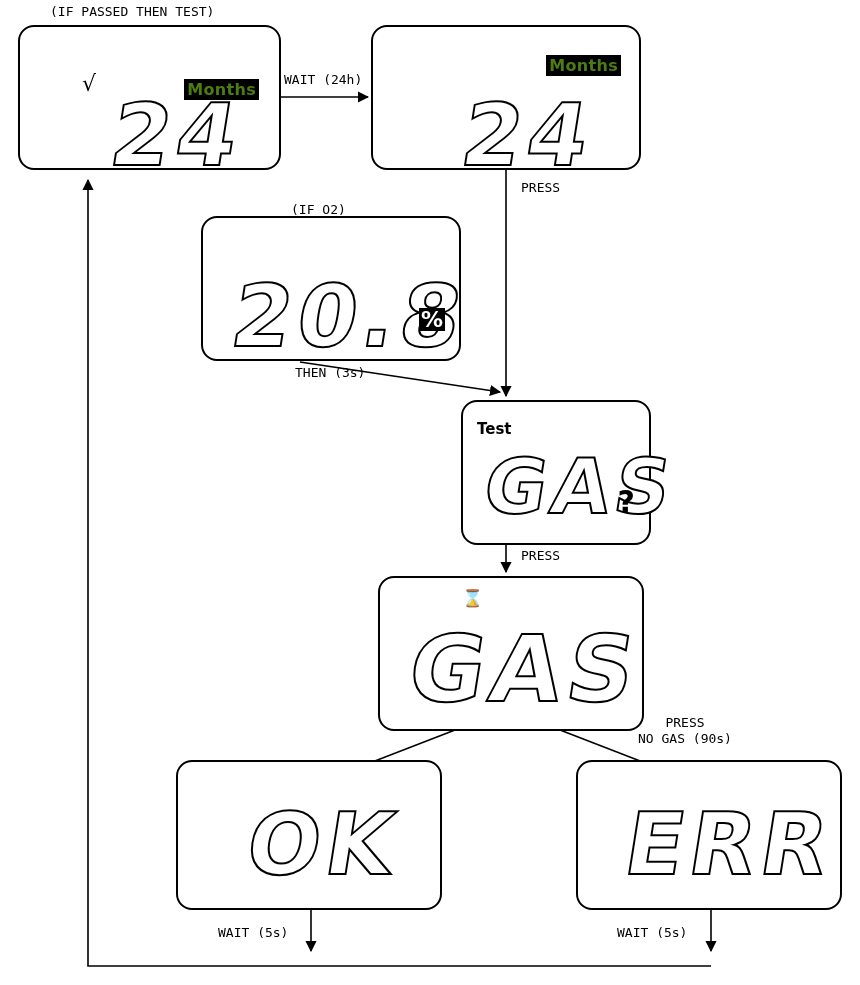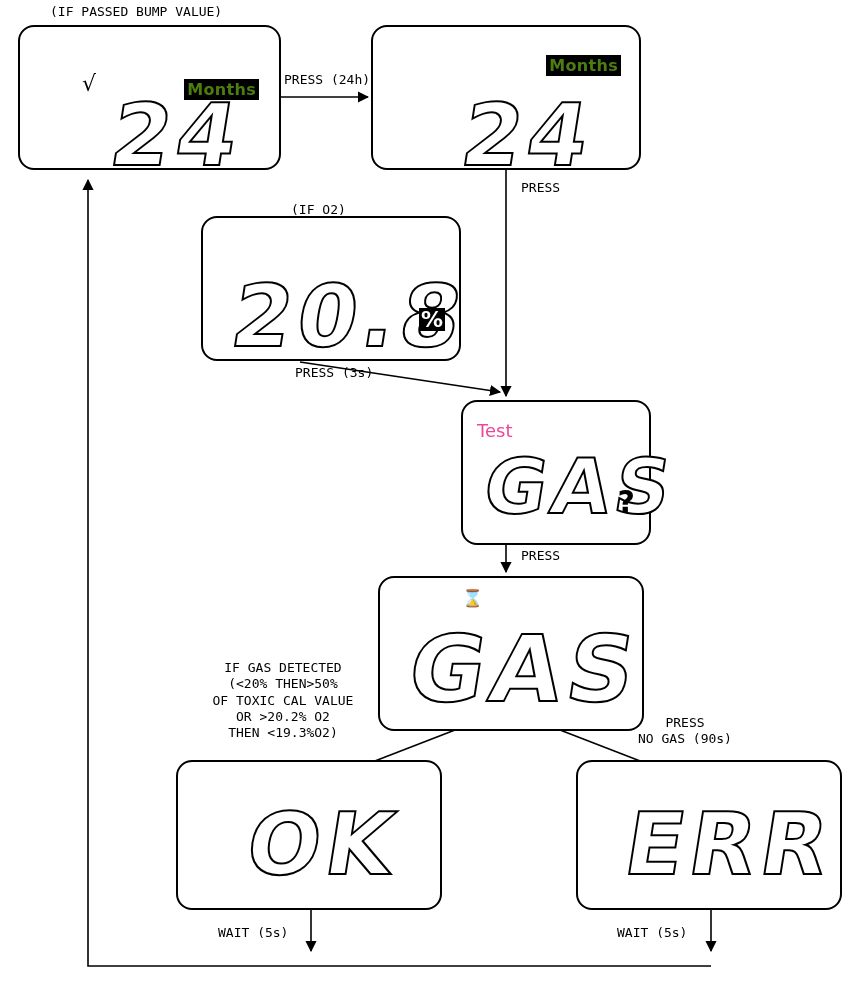--- a/index.html
+++ b/index.html
@@ -47,23 +47,23 @@
     font-size: 16px;
     color: #4d7c0f;
     background: #000;
     padding: 1px 3px;
     -webkit-text-stroke: 0;
     letter-spacing: 0.02em;
   }
   .small-label {
     position: absolute;
     font-family: "DejaVu Sans", sans-serif;
-    font-weight: normal;
-    font-size: 18px;
-    color: #ec4899;
+    font-weight: bold;
+    font-size: 15px;
+    color: #000000;
     white-space: nowrap;
   }
   .cap {
     position: absolute;
     font-family: "DejaVu Sans Mono", monospace;
     font-size: 13px;
     color: #000;
     white-space: pre;
     line-height: 1.25;
   }
@@ -133,59 +133,54 @@
     <line x1="560" y1="730" x2="697" y2="783" stroke="#000" stroke-width="1.6" marker-end="url(#arrow)"></line>
 
     <line x1="311" y1="910" x2="311" y2="951" stroke="#000" stroke-width="1.6" marker-end="url(#arrow)"></line>
 
     <line x1="711" y1="910" x2="711" y2="951" stroke="#000" stroke-width="1.6" marker-end="url(#arrow)"></line>
 
     <polyline points="711,966 88,966 88,180" fill="none" stroke="#000" stroke-width="1.6" marker-end="url(#arrow)"></polyline>
     <polyline points="311,966 311,966" fill="none" stroke="#000" stroke-width="1.6"></polyline>
   </svg>
 
-  <div class="cap" style="left:50px; top:4px;">(IF PASSED BUMP VALUE)</div>
+  <div class="cap" style="left:50px; top:4px;">(IF PASSED THEN TEST)</div>
   <div class="screen" style="left:18px; top:25px; width:263px; height:145px;">
     <span class="checkmark" style="left:62px; top:44px;">√</span>
     <span class="label-badge" style="right:20px; top:52px;">Months</span>
     <span class="seg seg-hollow" style="left:92px; top:58px; font-size:86px;">24</span>
   </div>
 
   <div class="screen" style="left:371px; top:25px; width:270px; height:145px;">
     <span class="label-badge" style="right:18px; top:28px;">Months</span>
     <span class="seg seg-hollow" style="left:90px; top:58px; font-size:86px;">24</span>
   </div>
 
-  <div class="cap" style="left:284px; top:72px;">PRESS (24h)</div>
+  <div class="cap" style="left:284px; top:72px;">WAIT (24h)</div>
   <div class="cap" style="left:521px; top:180px;">PRESS</div>
 
   <div class="cap" style="left:291px; top:196px;margin-top:6px;">(IF O2)</div>
   <div class="screen" style="left:201px; top:216px; width:260px; height:145px;">
     <span class="seg seg-hollow" style="left:30px; top:48px; font-size:86px;">20.8</span>
     <span class="pct" style="right:14px; bottom:28px;">%</span>
   </div>
-  <div class="cap" style="left:295px; top:365px;">PRESS (3s)</div>
+  <div class="cap" style="left:295px; top:365px;">THEN (3s)</div>
 
   <div class="screen" style="left:461px; top:400px; width:190px; height:145px;">
     <span class="small-label" style="left:14px; top:18px;">Test</span>
     <span class="seg seg-hollow" style="left:22px; top:40px; font-size:76px;">GAS</span>
     <span class="qmark" style="right:14px; bottom:24px;">?</span>
   </div>
   <div class="cap" style="left:521px; top:548px;">PRESS</div>
 
   <div class="screen" style="left:378px; top:576px; width:266px; height:155px;">
     <span class="hourglass" style="left:82px; top:10px;">⌛</span>
     <span class="seg seg-hollow" style="left:30px; top:38px; font-size:92px;">GAS</span>
   </div>
 
-  <div class="cap cap-center" style="left:198px; top:660px; width:170px;">IF GAS DETECTED
-(&lt;20% THEN&gt;50%
-OF TOXIC CAL VALUE
-OR &gt;20.2% O2
-THEN &lt;19.3%O2)</div>
   <div class="cap cap-center" style="left:625px; top:715px; width:120px;">PRESS
 NO GAS (90s)</div>
 
   <div class="screen" style="left:176px; top:760px; width:266px; height:150px;">
     <span class="seg seg-hollow" style="left:70px; top:32px; font-size:86px;">OK</span>
   </div>
 
   <div class="screen" style="left:576px; top:760px; width:266px; height:150px;">
     <span class="seg seg-hollow" style="left:48px; top:32px; font-size:86px;">ERR</span>
   </div>

